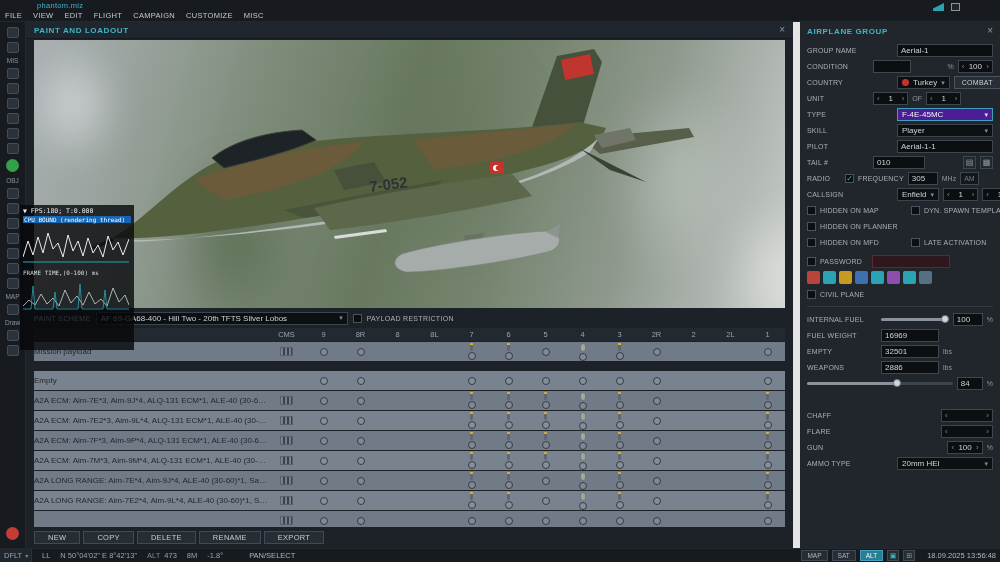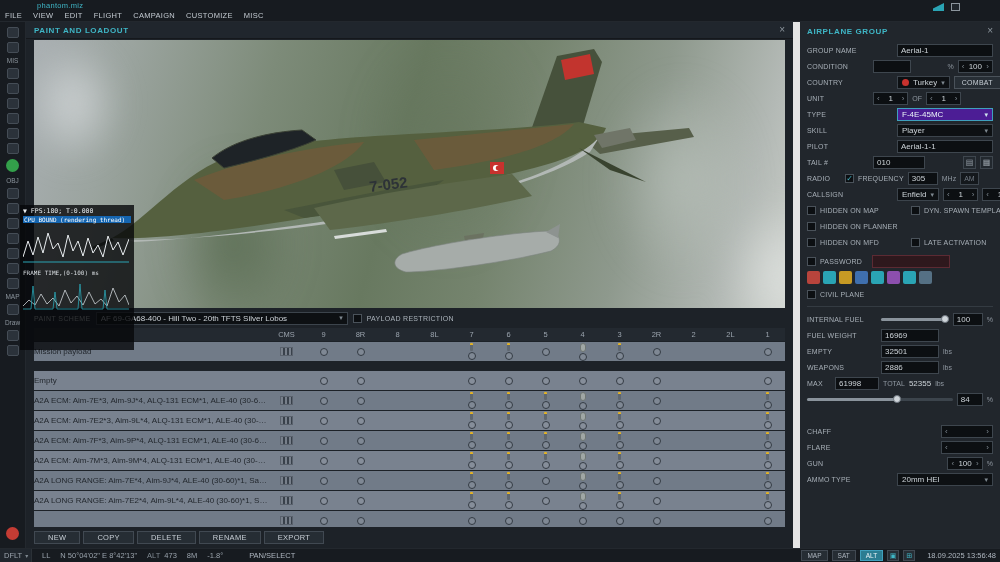--- a/index.html
+++ b/index.html
@@ -809,27 +809,20 @@
       <input class="inp" style="width: 58px;" value="32501">
       <span class="unit">lbs</span>
     </div>
 
     <div class="row">
       <span class="lbl" style="width:70px">WEAPONS</span>
       <input class="inp" style="width: 58px;" value="2886">
       <span class="unit">lbs</span>
     </div>
 
-    <div class="row">
-      <span class="lbl" style="width:24px">MAX</span>
-      <input class="inp" style="width: 44px;" value="61998">
-      <span class="unit">TOTAL</span>
-      <span class="val-text">52355</span>
-      <span class="unit">lbs</span>
-    </div>
 
     <div class="row">
       <div class="slider">
         <div class="fill" style="width:62%"></div>
         <div class="knob" style="left:62%"></div>
       </div>
       <input class="inp" style="width: 26px;" value="84">
       <span class="unit">%</span>
     </div>
 

